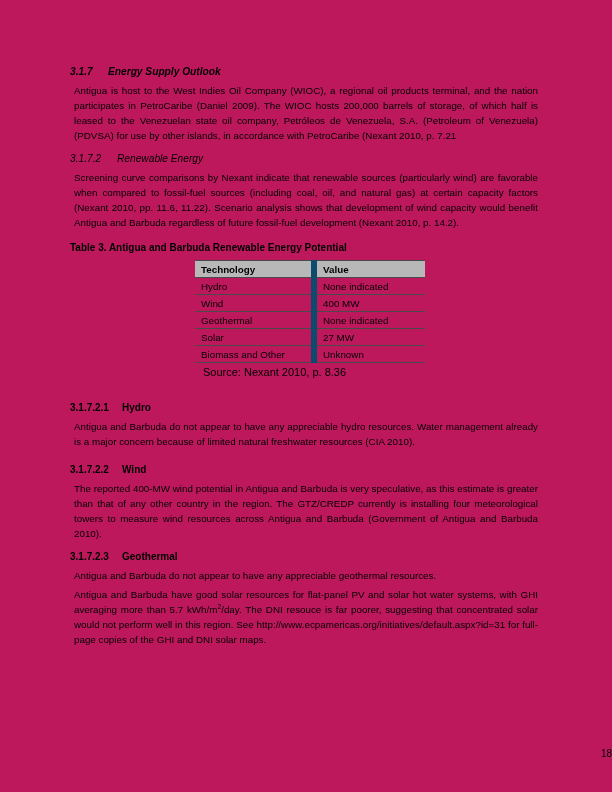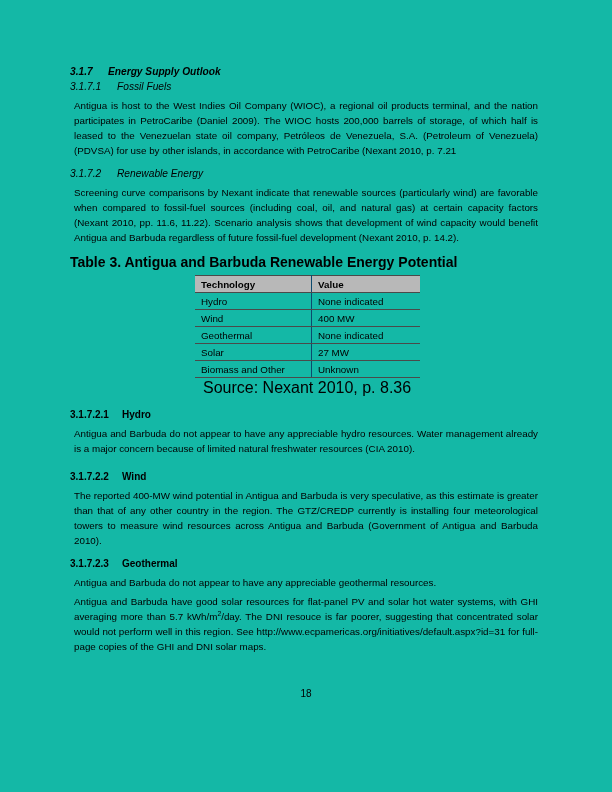--- a/index.html
+++ b/index.html
@@ -1,86 +1,83 @@
 <!DOCTYPE html>
 <html><head>
 <meta charset="utf-8">
 <style>
   html,body { margin:0; padding:0; background:#ffffff; }
   .page {
     position:relative;
     width:612px; height:792px;
-    background:#14b8a6;
+    background:#be185d;
     font-family:"Liberation Sans", sans-serif;
     color:#000000;
     overflow:hidden;
   }
   .content { position:absolute; top:64px; left:70px; width:472px; }
 
   .h-bold-italic { font-size:10.2px; font-weight:bold; font-style:italic; line-height:15px; margin:0; }
   .h-italic      { font-size:10.2px; font-style:italic; line-height:15px; margin:0; }
   .h-bold        { font-size:10px;  font-weight:bold; line-height:15px; margin:0; }
 
   .num  { display:inline-block; }
   .num-1 { width:38px; }
   .num-2 { width:47px; }
   .num-3 { width:52px; }
 
   .mt5  { margin-top:13px; }
   .mt7  { margin-top:7px; }
   .mt8  { margin-top:8px; }
-  .mt12 { margin-top:12px; }
+  .mt12 { margin-top:20px; }
 
   p.body {
     font-size:9.8px; line-height:15px;
     text-align:justify; margin:4px;
   }
   p.body sup { font-size:6.8px; line-height:0; }
 
-  .caption { font-size:14px; font-weight:bold; line-height:15px; margin:10px 0 5px 0; }
+  .caption { font-size:10px; font-weight:bold; line-height:15px; margin:10px 0 5px 0; }
 
   table.tbl {
     margin-left:125px;
     border-collapse:collapse;
     font-size:9.8px;
   }
   table.tbl th, table.tbl td {
     border-top:1px solid #4a4a4a;
     border-bottom:1px solid #4a4a4a;
     padding:2px 6px 1px 6px;
     height:13px;
     text-align:left;
     vertical-align:middle;
   }
   table.tbl th { background:#b8b8b8; font-weight:bold; }
-  table.tbl .c1 { width:104px; border-right:1px solid #0c4a6e; }
+  table.tbl .c1 { width:104px; border-right:6px solid #0c4a6e; }
   table.tbl .c2 { width:96px; }
 
-  .source { font-size:16px; line-height:15px; margin:2px 0 8px 133px; }
+  .source { font-size:11px; line-height:15px; margin:2px 0 8px 133px; }
 
   .footer {
-    position:absolute; top:686px; left:0;
-    width:612px; text-align:center;
+    position:absolute; top:746px; left:0;
+    width:612px; text-align:right;
     font-size:10px; line-height:15px;
   }
   .url { color:#000; text-decoration:none; }
 </style>
 </head>
 <body>
 
 <div class="page">
   <div class="content">
 
     <div class="h-bold-italic">
       <span class="num num-1">3.1.7</span><span>Energy Supply Outlook</span>
     </div>
 
-    <div class="h-italic">
-      <span class="num num-2">3.1.7.1</span><span>Fossil Fuels</span>
-    </div>
 
     <p class="body">Antigua is host to the West Indies Oil Company (WIOC), a regional oil products terminal, and the nation participates in PetroCaribe (Daniel 2009). The WIOC hosts 200,000 barrels of storage, of which half is leased to the Venezuelan state oil company, Petróleos de Venezuela, S.A. (Petroleum of Venezuela) (PDVSA) for use by other islands, in accordance with PetroCaribe (Nexant 2010, p. 7.21</p>
 
     <div class="h-italic mt8">
       <span class="num num-2">3.1.7.2</span><span>Renewable Energy</span>
     </div>
 
     <p class="body">Screening curve comparisons by Nexant indicate that renewable sources (particularly wind) are favorable when compared to fossil-fuel sources (including coal, oil, and natural gas) at certain capacity factors (Nexant 2010, pp. 11.6, 11.22). Scenario analysis shows that development of wind capacity would benefit Antigua and Barbuda regardless of future fossil-fuel development (Nexant 2010, p. 14.2).</p>
 
     <div class="caption">Table 3. Antigua and Barbuda Renewable Energy Potential</div>

